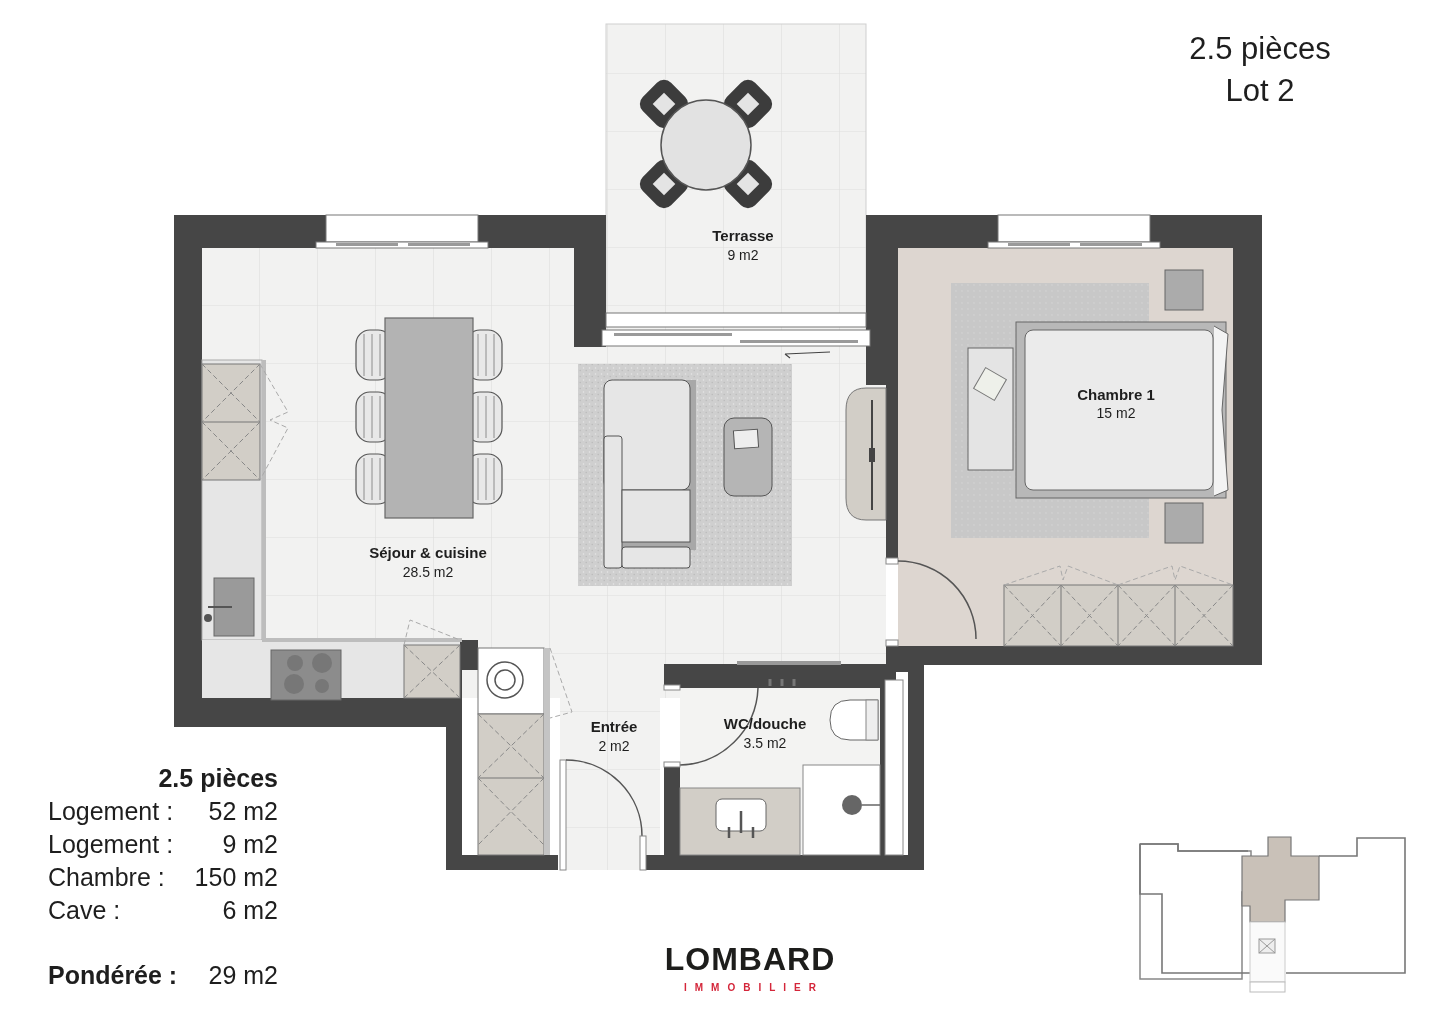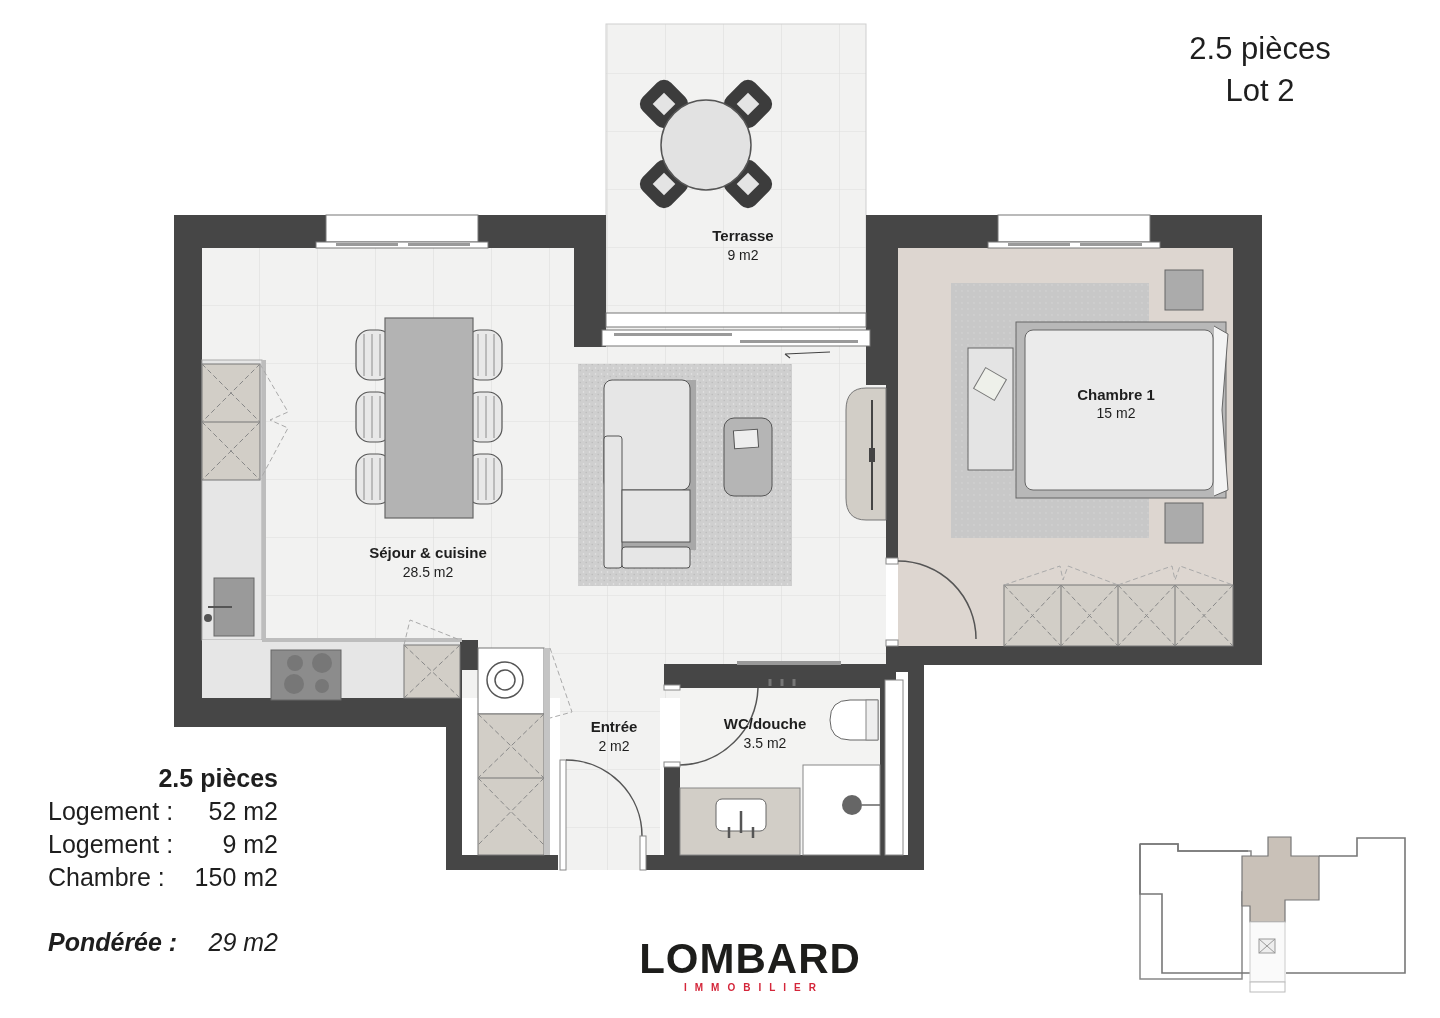--- a/index.html
+++ b/index.html
@@ -3,25 +3,25 @@
 <meta charset="utf-8">
 <style>
   html, body { margin:0; padding:0; background:#ffffff; }
   body { width:1440px; height:1018px; position:relative; overflow:hidden; font-family:"Liberation Sans", sans-serif; color:#1e1e1e; }
   .title-block { position:absolute; right:30px; top:28px; width:300px; text-align:center; }
   .title-block .t1 { font-size:33px; font-weight:bold; letter-spacing:-0.5px; line-height:42px; }
   .title-block .t2 { font-size:31px; line-height:42px; }
   .summary { position:absolute; left:48px; top:762px; width:230px; font-size:25px; line-height:33px; }
   .summary .head { text-align:right; font-weight:bold; }
   .summary .row { display:flex; justify-content:space-between; }
-  .summary .row.bold { font-weight:bold;font-style:italic; }
+  .summary .row.bold { font-weight:bold; }
   .summary .row .v { font-weight:normal; }
   .summary .gap { height:32px; }
   .logo { position:absolute; left:620px; top:938px; width:260px; text-align:center; }
-  .logo .brand { font-size:42px; font-weight:bold; letter-spacing:1px; color:#1d1d1b; line-height:42px; }
+  .logo .brand { font-size:32px; font-weight:bold; letter-spacing:1px; color:#1d1d1b; line-height:42px; }
   .logo .sub { font-size:10px; font-weight:bold; letter-spacing:8px; color:#d4263a; margin-top:2px; padding-left:8px; }
   svg.plan { position:absolute; left:0; top:0; }
   .room-label { font-family:"Liberation Sans", sans-serif; font-weight:bold; font-size:15px; fill:#1e1e1e; text-anchor:middle; }
   .room-area { font-family:"Liberation Sans", sans-serif; font-size:14px; fill:#1e1e1e; text-anchor:middle; }
 </style>
 </head>
 <body>
 
 <svg class="plan" width="1440" height="1018" viewBox="0 0 1440 1018" xmlns="http://www.w3.org/2000/svg">
   <defs>
@@ -285,20 +285,24 @@
     <span class="v">52 m2</span>
   </div>
   <div class="row">
     <span>Logement :</span>
     <span class="v">9 m2</span>
   </div>
   <div class="row">
     <span>Chambre :</span>
     <span class="v">150 m2</span>
   </div>
+  <div class="row">
+    <span>Cave :</span>
+    <span class="v">6 m2</span>
+  </div>
   <div class="gap"></div>
   <div class="row bold">
     <span>Pondérée :</span>
     <span class="v">29 m2</span>
   </div>
 </div>
 
 <div class="logo">
   <div class="brand">LOMBARD</div>
   <div class="sub">IMMOBILIER</div>

